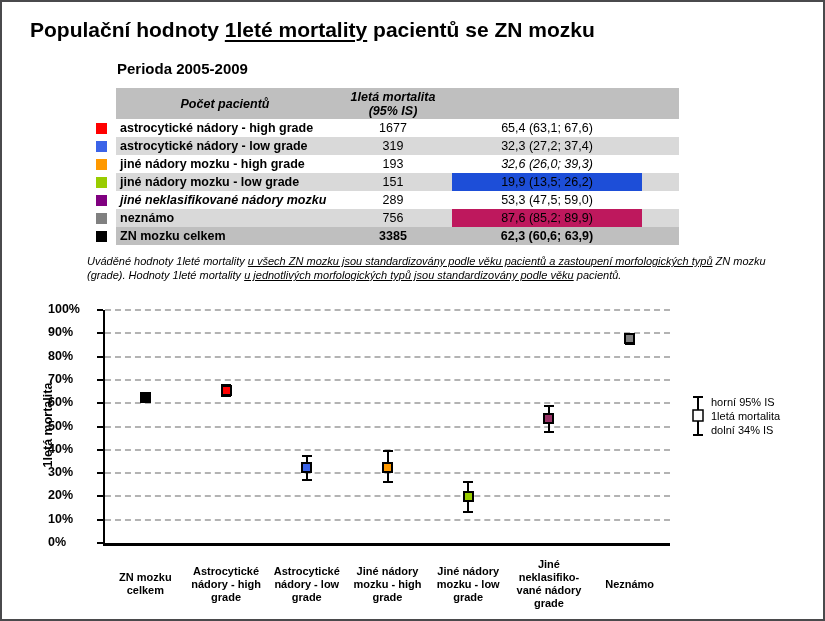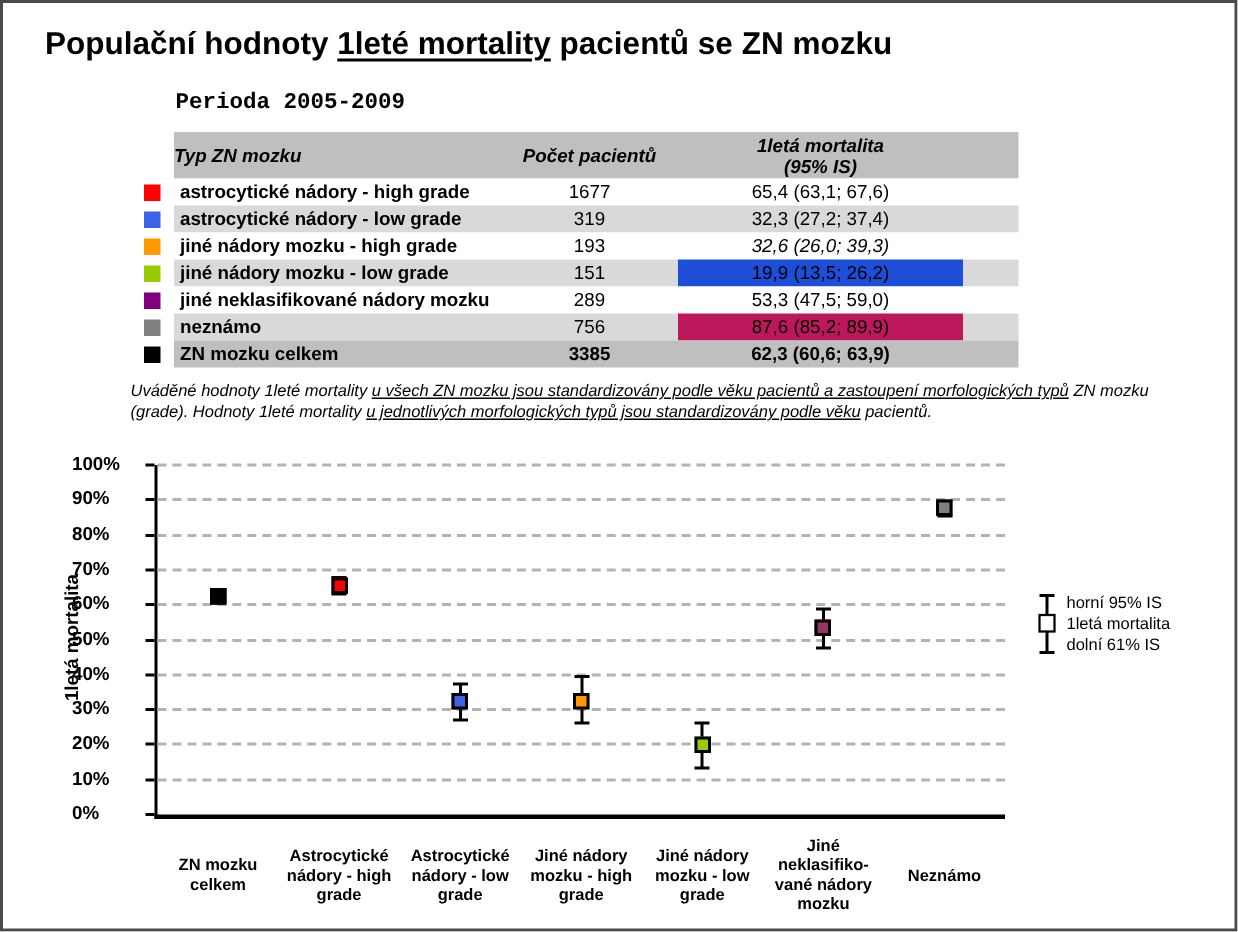--- a/index.html
+++ b/index.html
@@ -16,21 +16,21 @@
   
   .page-title{
     position:absolute;left:28px;top:16px;
     font-size:21px;font-weight:bold;letter-spacing:0;
     white-space:nowrap;
   }
   .page-title .u{text-decoration:underline;text-decoration-thickness:2px;text-underline-offset:3px;}
   
   .period-heading{
     position:absolute;left:115px;top:58px;
-    font-size:15px;font-weight:bold;font-family:Liberation Mono, monospace;
+    font-size:15px;font-weight:bold;
   }
   
   .data-table{
     position:absolute;left:94px;top:86px;
     font-size:12.5px;
   }
   .t-row{
     display:grid;
     grid-template-columns:20px 218px 118px 190px 37px;
     align-items:center;
@@ -97,21 +97,20 @@
 
   <div class="page-title">
     <span>Populační hodnoty </span><span class="u">1leté mortality</span><span> pacientů se ZN mozku</span>
   </div>
 
   <div class="period-heading">Perioda 2005-2009</div>
 
   <div class="data-table">
     <div class="t-row t-header" id="table-header" style="background: rgb(191, 191, 191);">
       <div class="hd" style="background: rgb(255, 255, 255);"></div>
-      <div class="hd">Typ ZN mozku</div>
       <div class="hd c">Počet pacientů</div>
       <div class="hd c">1letá mortalita
 (95% IS)</div>
       <div class="hd"></div>
     </div>
     <div class="t-body" id="table-body">
         <div class="t-row">
           <div class="swatch-cell">
             <div class="swatch" style="background: rgb(255, 0, 0);"></div>
           </div>
@@ -144,21 +143,21 @@
           </div>
           <div class="cell-label" style="background: rgb(217, 217, 217); height: 100%; display: flex; align-items: center;">jiné nádory mozku - low grade</div>
           <div class="cell-num" style="background: rgb(217, 217, 217); height: 100%; display: flex; align-items: center; justify-content: center;">151</div>
           <div class="cell-num" style="background: #1d4ed8; height: 100%; display: flex; align-items: center; justify-content: center;">19,9 (13,5; 26,2)</div>
           <div style="background: rgb(217, 217, 217); height: 100%;"></div>
         </div>
         <div class="t-row">
           <div class="swatch-cell">
             <div class="swatch" style="background: rgb(128, 0, 128);"></div>
           </div>
-          <div class="cell-label" style="background: rgb(255, 255, 255); height: 100%; display: flex; align-items: center;">jiné neklasifikované nádory mozku</div>
+          <div class="cell-label" style="background: rgb(255, 255, 255); height: 100%; display: flex; align-items: center; font-style: italic;">jiné neklasifikované nádory mozku</div>
           <div class="cell-num" style="background: rgb(255, 255, 255); height: 100%; display: flex; align-items: center; justify-content: center;">289</div>
           <div class="cell-num" style="background: rgb(255, 255, 255); height: 100%; display: flex; align-items: center; justify-content: center;">53,3 (47,5; 59,0)</div>
           <div style="background: rgb(255, 255, 255); height: 100%;"></div>
         </div>
         <div class="t-row">
           <div class="swatch-cell">
             <div class="swatch" style="background: rgb(128, 128, 128);"></div>
           </div>
           <div class="cell-label" style="background: rgb(217, 217, 217); height: 100%; display: flex; align-items: center;">neznámo</div>
           <div class="cell-num" style="background: rgb(217, 217, 217); height: 100%; display: flex; align-items: center; justify-content: center;">756</div>
@@ -225,21 +224,21 @@
       <svg width="16" height="44" viewBox="0 0 16 44">
         <line x1="3" y1="3" x2="13" y2="3" stroke="#000" stroke-width="2"></line>
         <line x1="8" y1="3" x2="8" y2="16" stroke="#000" stroke-width="2"></line>
         <rect x="3" y="16" width="10" height="11" fill="#ffffff" stroke="#000" stroke-width="1.5"></rect>
         <line x1="8" y1="27" x2="8" y2="41" stroke="#000" stroke-width="2"></line>
         <line x1="3" y1="41" x2="13" y2="41" stroke="#000" stroke-width="2"></line>
       </svg>
       <div class="legend-labels" id="legend-labels">
           <div class="legend-label">horní 95% IS</div>
           <div class="legend-label">1letá mortalita</div>
-          <div class="legend-label">dolní 61% IS</div>
+          <div class="legend-label">dolní 34% IS</div>
         </div>
     </div>
   <div class="ytick" style="left: 95px; top: 244px;"></div>
       <div class="ytick-label" style="left: 46px; top: 237px;">0%</div>
       <div class="ytick" style="left: 95px; top: 220.7px;"></div>
       <div class="ytick-label" style="left: 46px; top: 213.7px;">10%</div>
       <div class="ytick" style="left: 95px; top: 197.4px;"></div>
       <div class="ytick-label" style="left: 46px; top: 190.4px;">20%</div>
       <div class="ytick" style="left: 95px; top: 174.1px;"></div>
       <div class="ytick-label" style="left: 46px; top: 167.1px;">30%</div>
@@ -267,17 +266,17 @@
 grade</div>
       <div class="xtick-label" style="left: 339.5px;">Jiné nádory
 mozku - high
 grade</div>
       <div class="xtick-label" style="left: 420.214px;">Jiné nádory
 mozku - low
 grade</div>
       <div class="xtick-label" style="left: 500.929px;">Jiné
 neklasifiko-
 vané nádory
-mozku</div>
+grade</div>
       <div class="xtick-label" style="left: 581.643px;">Neznámo</div>
     </div>
 
 </div>
 
 </body></html>

